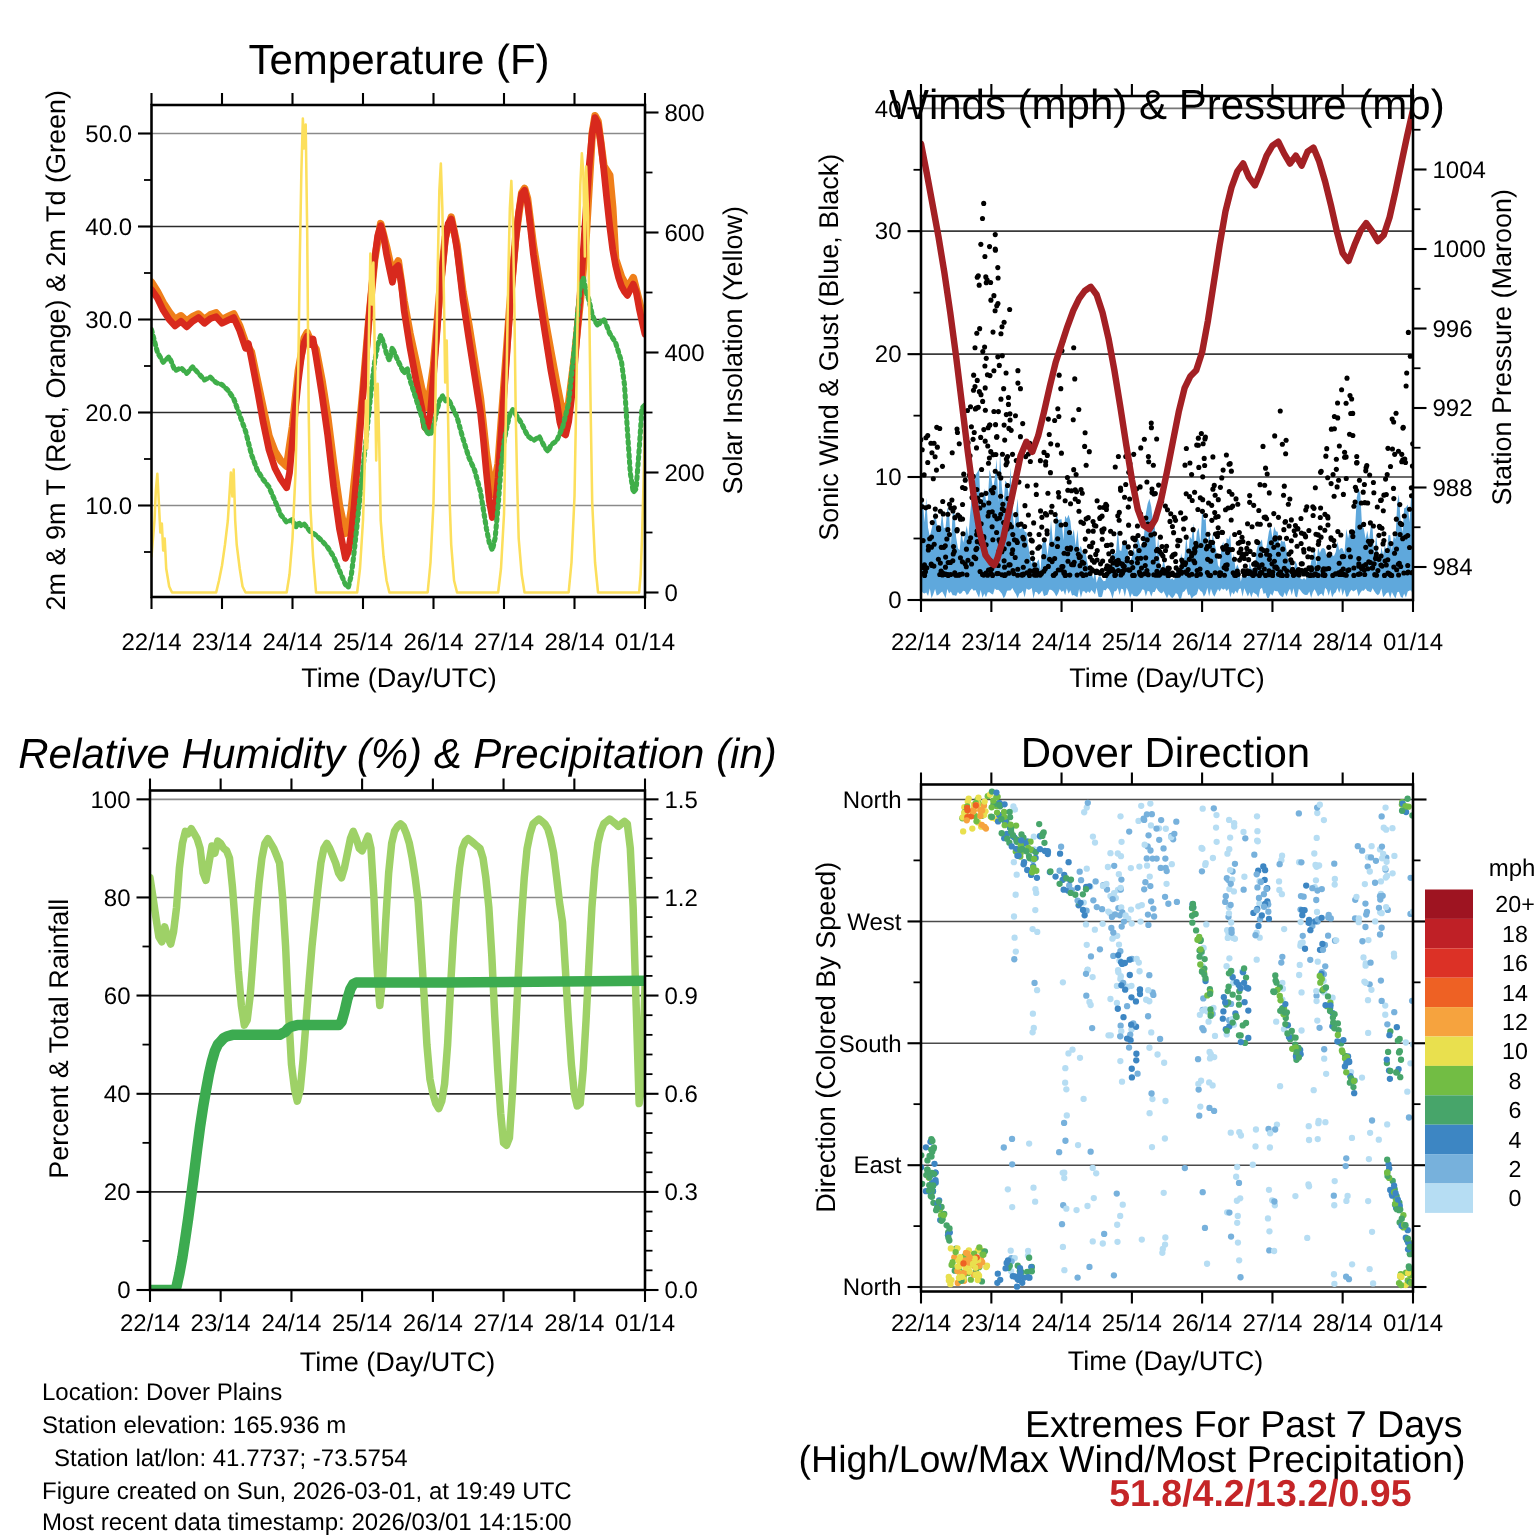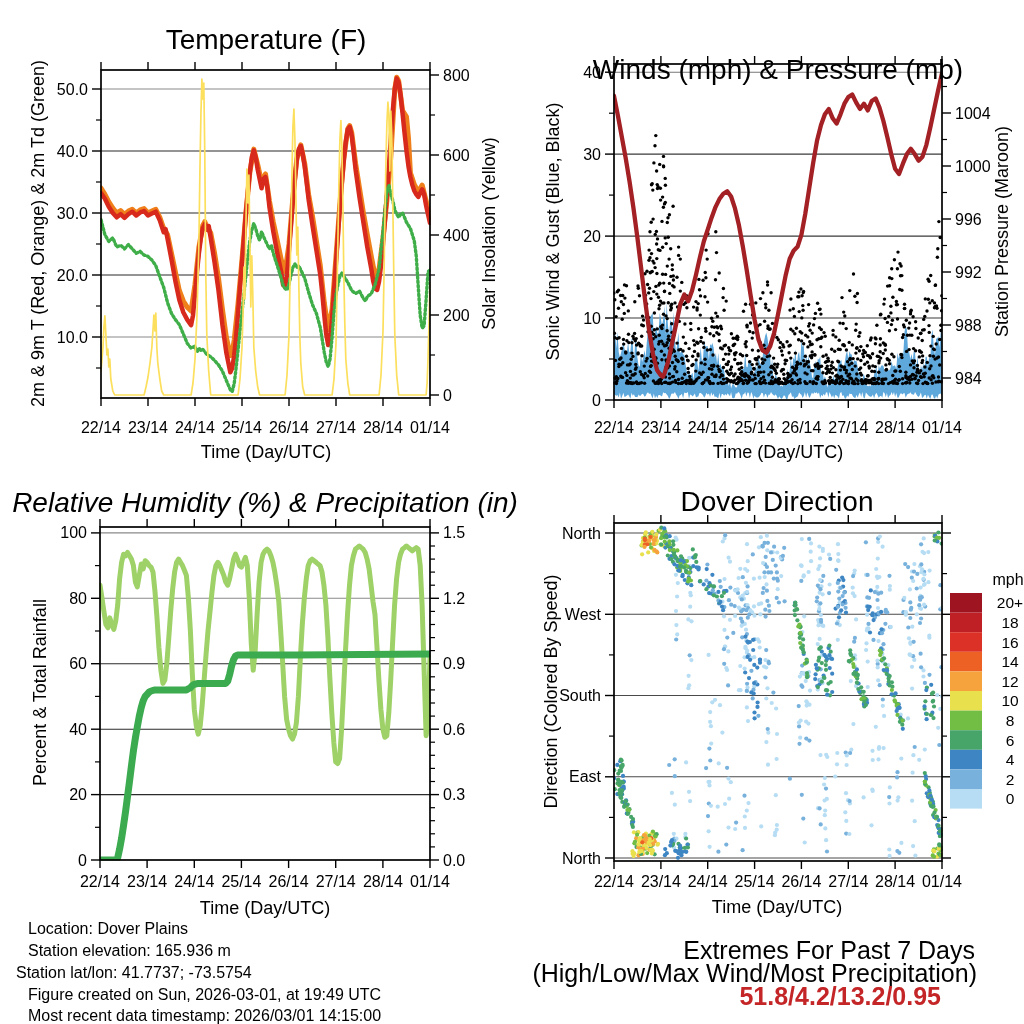--- a/index.html
+++ b/index.html
@@ -2819,19 +2819,19 @@
 <div class="vlab" style="left:259px;top:223px;">Solar Insolation (Yellow)</div>
 <div class="vlab" style="left:323px;top:221px;">Sonic Wind &amp; Gust (Blue, Black)</div>
 <div class="vlab" style="left:772px;top:221px;">Station Pressure (Maroon)</div>
 <div class="vlab" style="left:-190px;top:682px;">Percent &amp; Total Rainfall</div>
 <div class="vlab" style="left:321px;top:681px;">Direction (Colored By Speed)</div>
 
 <div class="legtitle" style="left:984px;top:571px;">mph</div>
 
 <div class="fline" style="left:28px;top:920px;">Location: Dover Plains</div>
 <div class="fline" style="left:28px;top:942px;">Station elevation: 165.936 m</div>
-<div class="fline" style="left:16px;top:964px;">Station lat/lon: 41.7737; -73.5754</div>
+<div class="fline" style="left:36px;top:964px;">Station lat/lon: 41.7737; -73.5754</div>
 <div class="fline" style="left:28px;top:986px;">Figure created on Sun, 2026-03-01, at 19:49 UTC</div>
 <div class="fline" style="left:28px;top:1007px;">Most recent data timestamp: 2026/03/01 14:15:00</div>
 
 <div class="fright" style="right:49px;top:936px;">Extremes For Past 7 Days</div>
 <div class="fright" style="right:47px;top:959px;">(High/Low/Max Wind/Most Precipitation)</div>
 <div class="fright" id="extremes-values" style="right: 83px; top: 982px; font-weight: bold; color: rgb(196, 37, 39);">51.8/4.2/13.2/0.95</div>
 
 </body></html>

